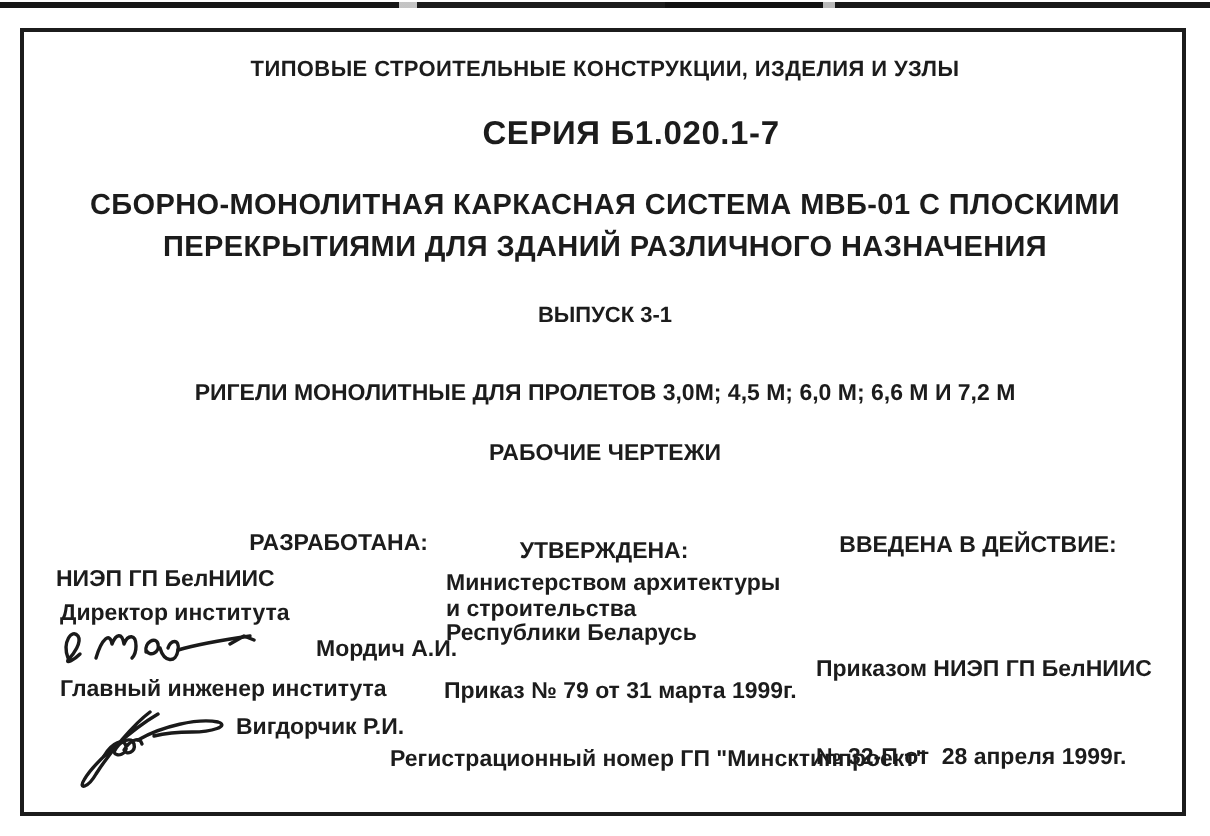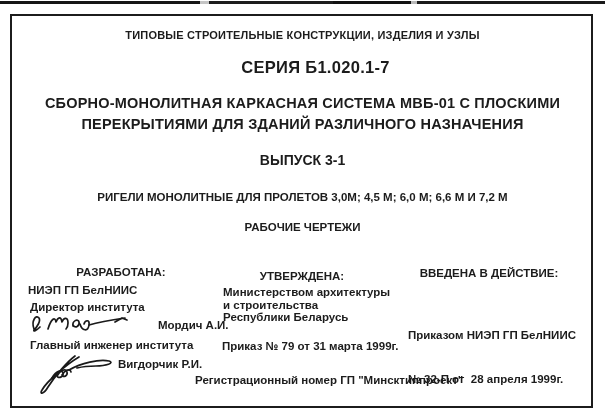--- a/index.html
+++ b/index.html
@@ -32,27 +32,27 @@
   .frame {
     position: absolute;
     left: 10px; top: 14px;
     width: 579px; height: 390px;
     border: 2px solid #1c1c1c;
   }
 
   .category   { top: 29px;  font-size: 11px;   letter-spacing: .2px; }
   .series     { top: 58px;  font-size: 16.5px; letter-spacing: .3px; padding-left: 26px; }
   .title      { top: 93px;  font-size: 14.5px; line-height: 21px; letter-spacing: .2px; }
-  .issue      { top: 152px; font-size: 14px; }
+  .issue      { top: 152px; font-size: 11px; }
   .subtitle   { top: 191px; font-size: 11.5px; }
   .doctype    { top: 221px; font-size: 11.5px; }
 
   .small { font-size: 11.5px; line-height: 12.5px; }
 
-  .dev-header   { left: 28px;  top: 266px; width: 186px; text-align: center; }
+  .dev-header   { left: 28px;  top: 266px; width: 186px; text-align: right; }
   .dev-org      { left: 28px;  top: 284px; }
   .dir-title    { left: 30px;  top: 301px; }
   .sig-1        { left: 27px;  top: 308px; }
   .dir-name     { left: 130px; top: 319px; padding-left: 28px; }
   .eng-title    { left: 30px;  top: 339px; }
   .sig-2        { left: 33px;  top: 348px; }
   .eng-name     { left: 118px; top: 358px; }
 
   .app-header   { left: 222px; top: 270px; width: 160px; text-align: center; }
   .app-by       { left: 223px; top: 286px; }

